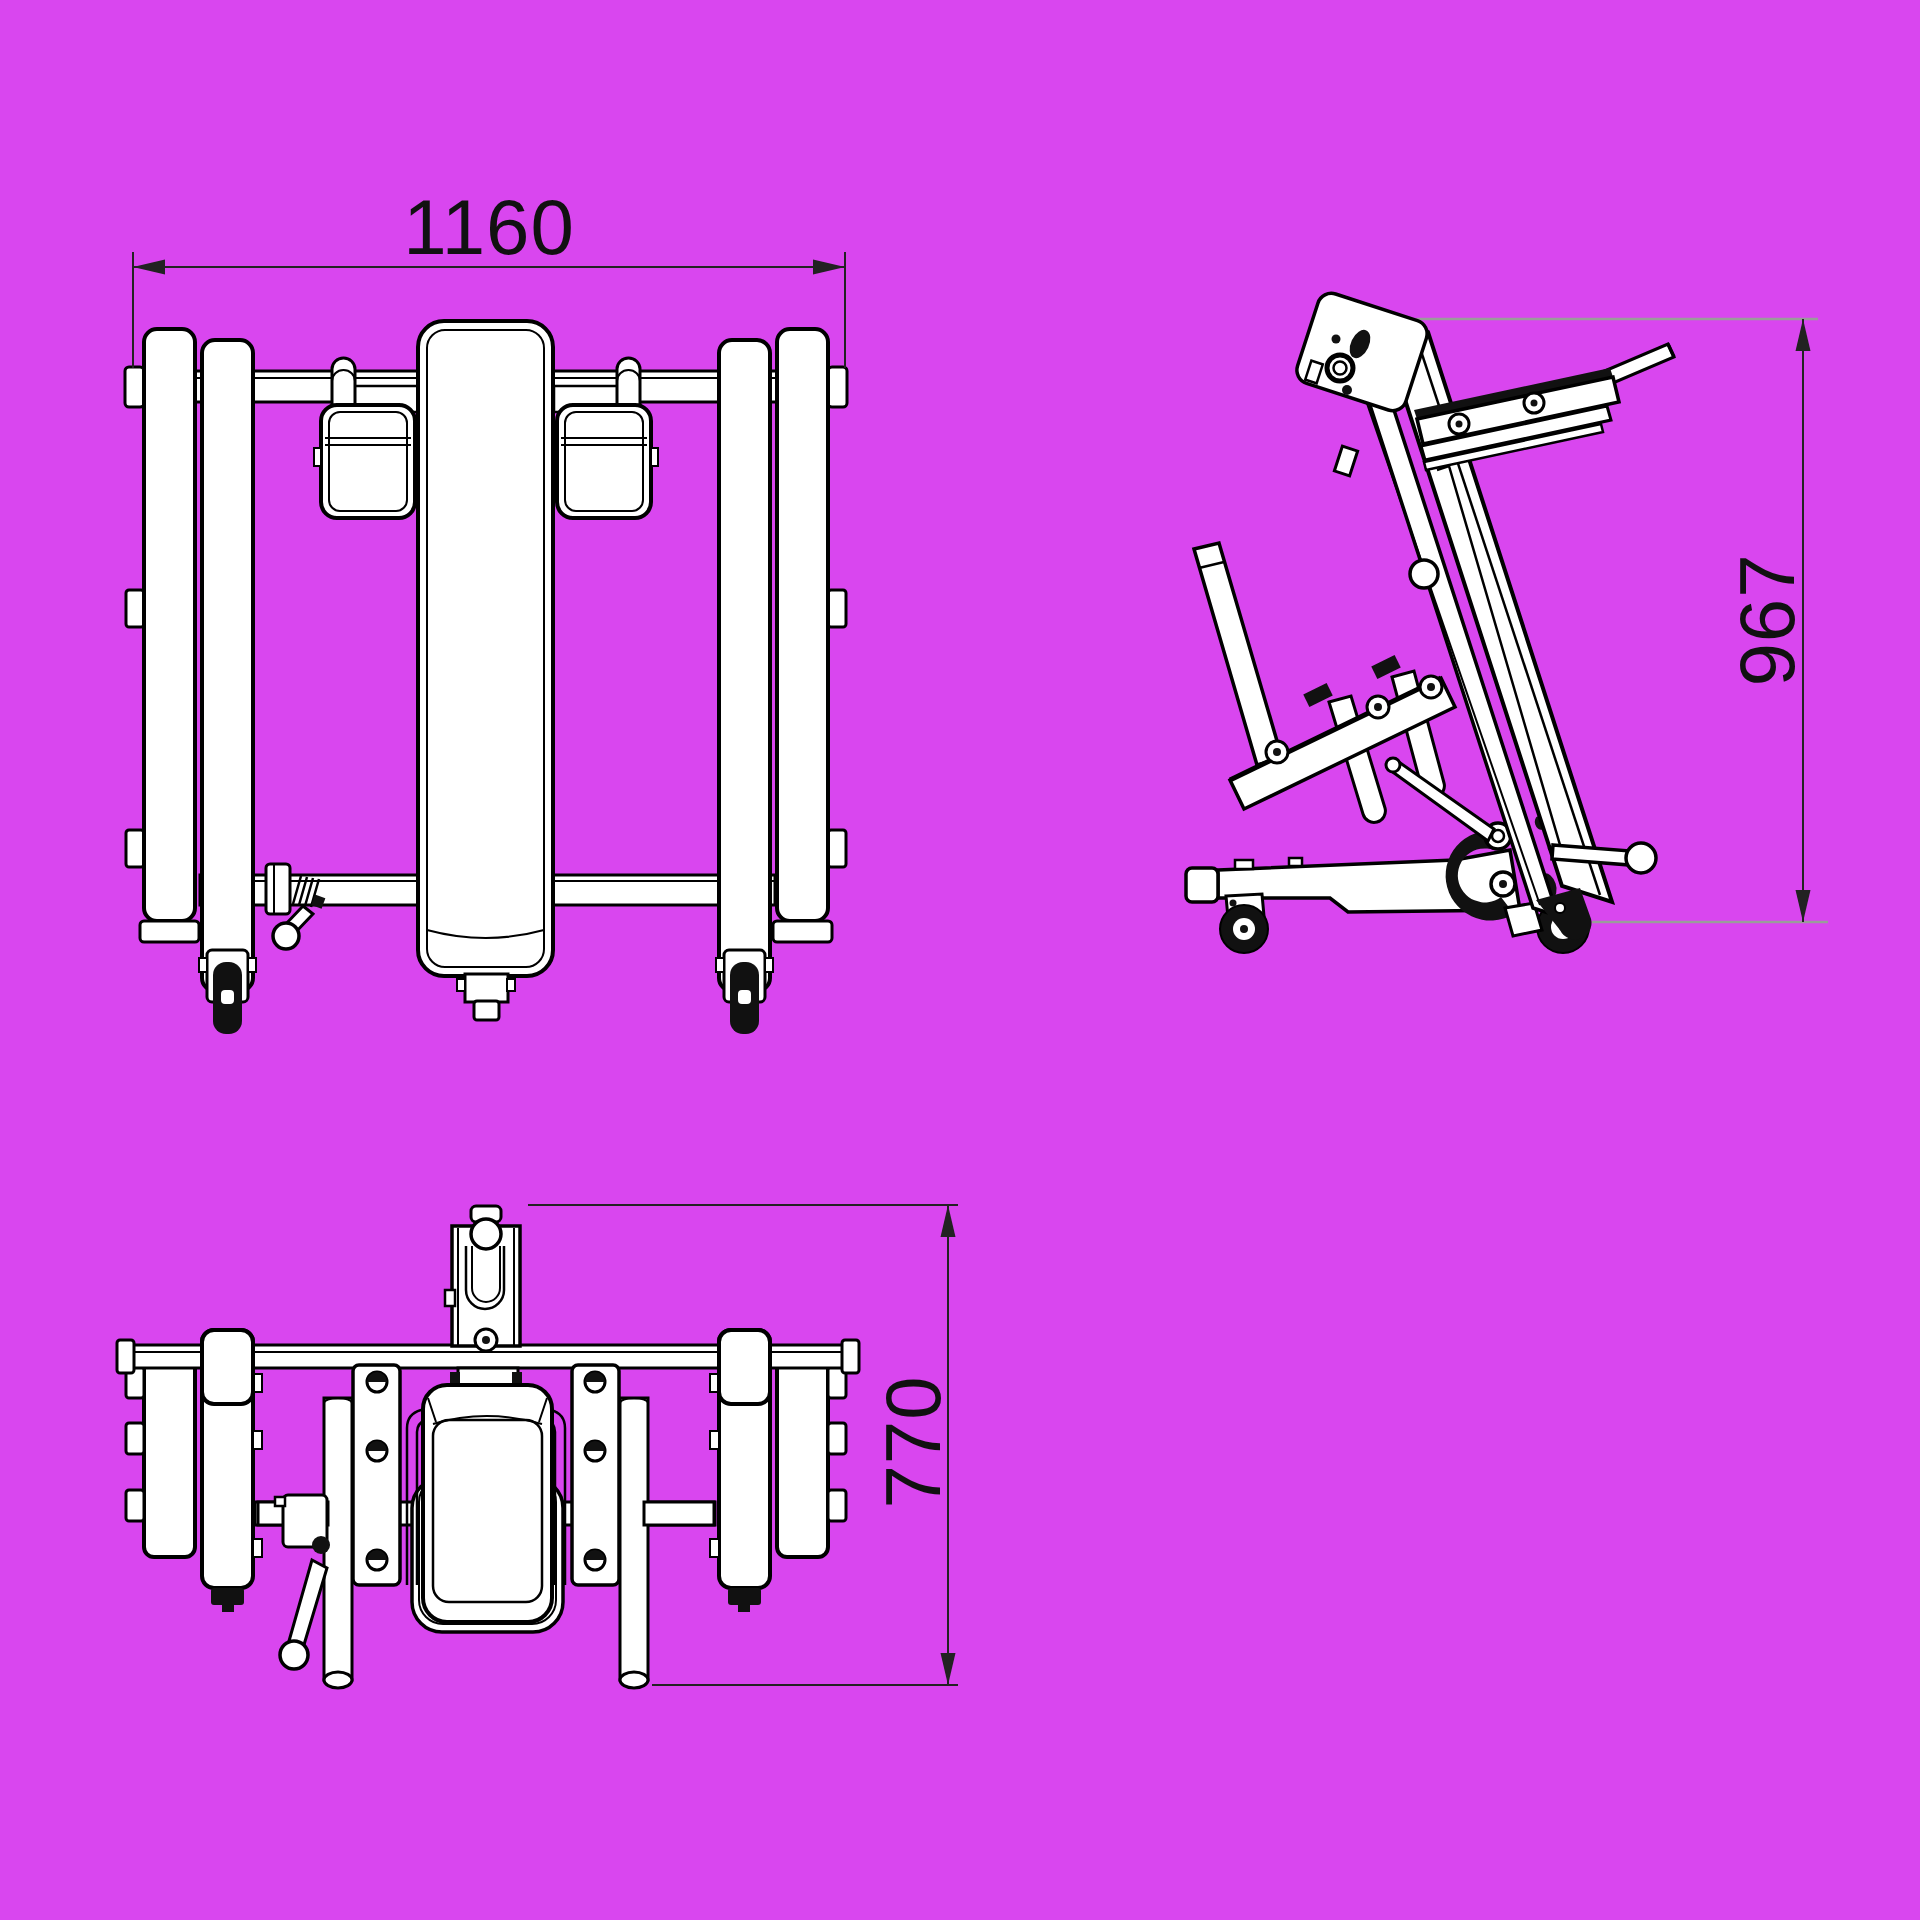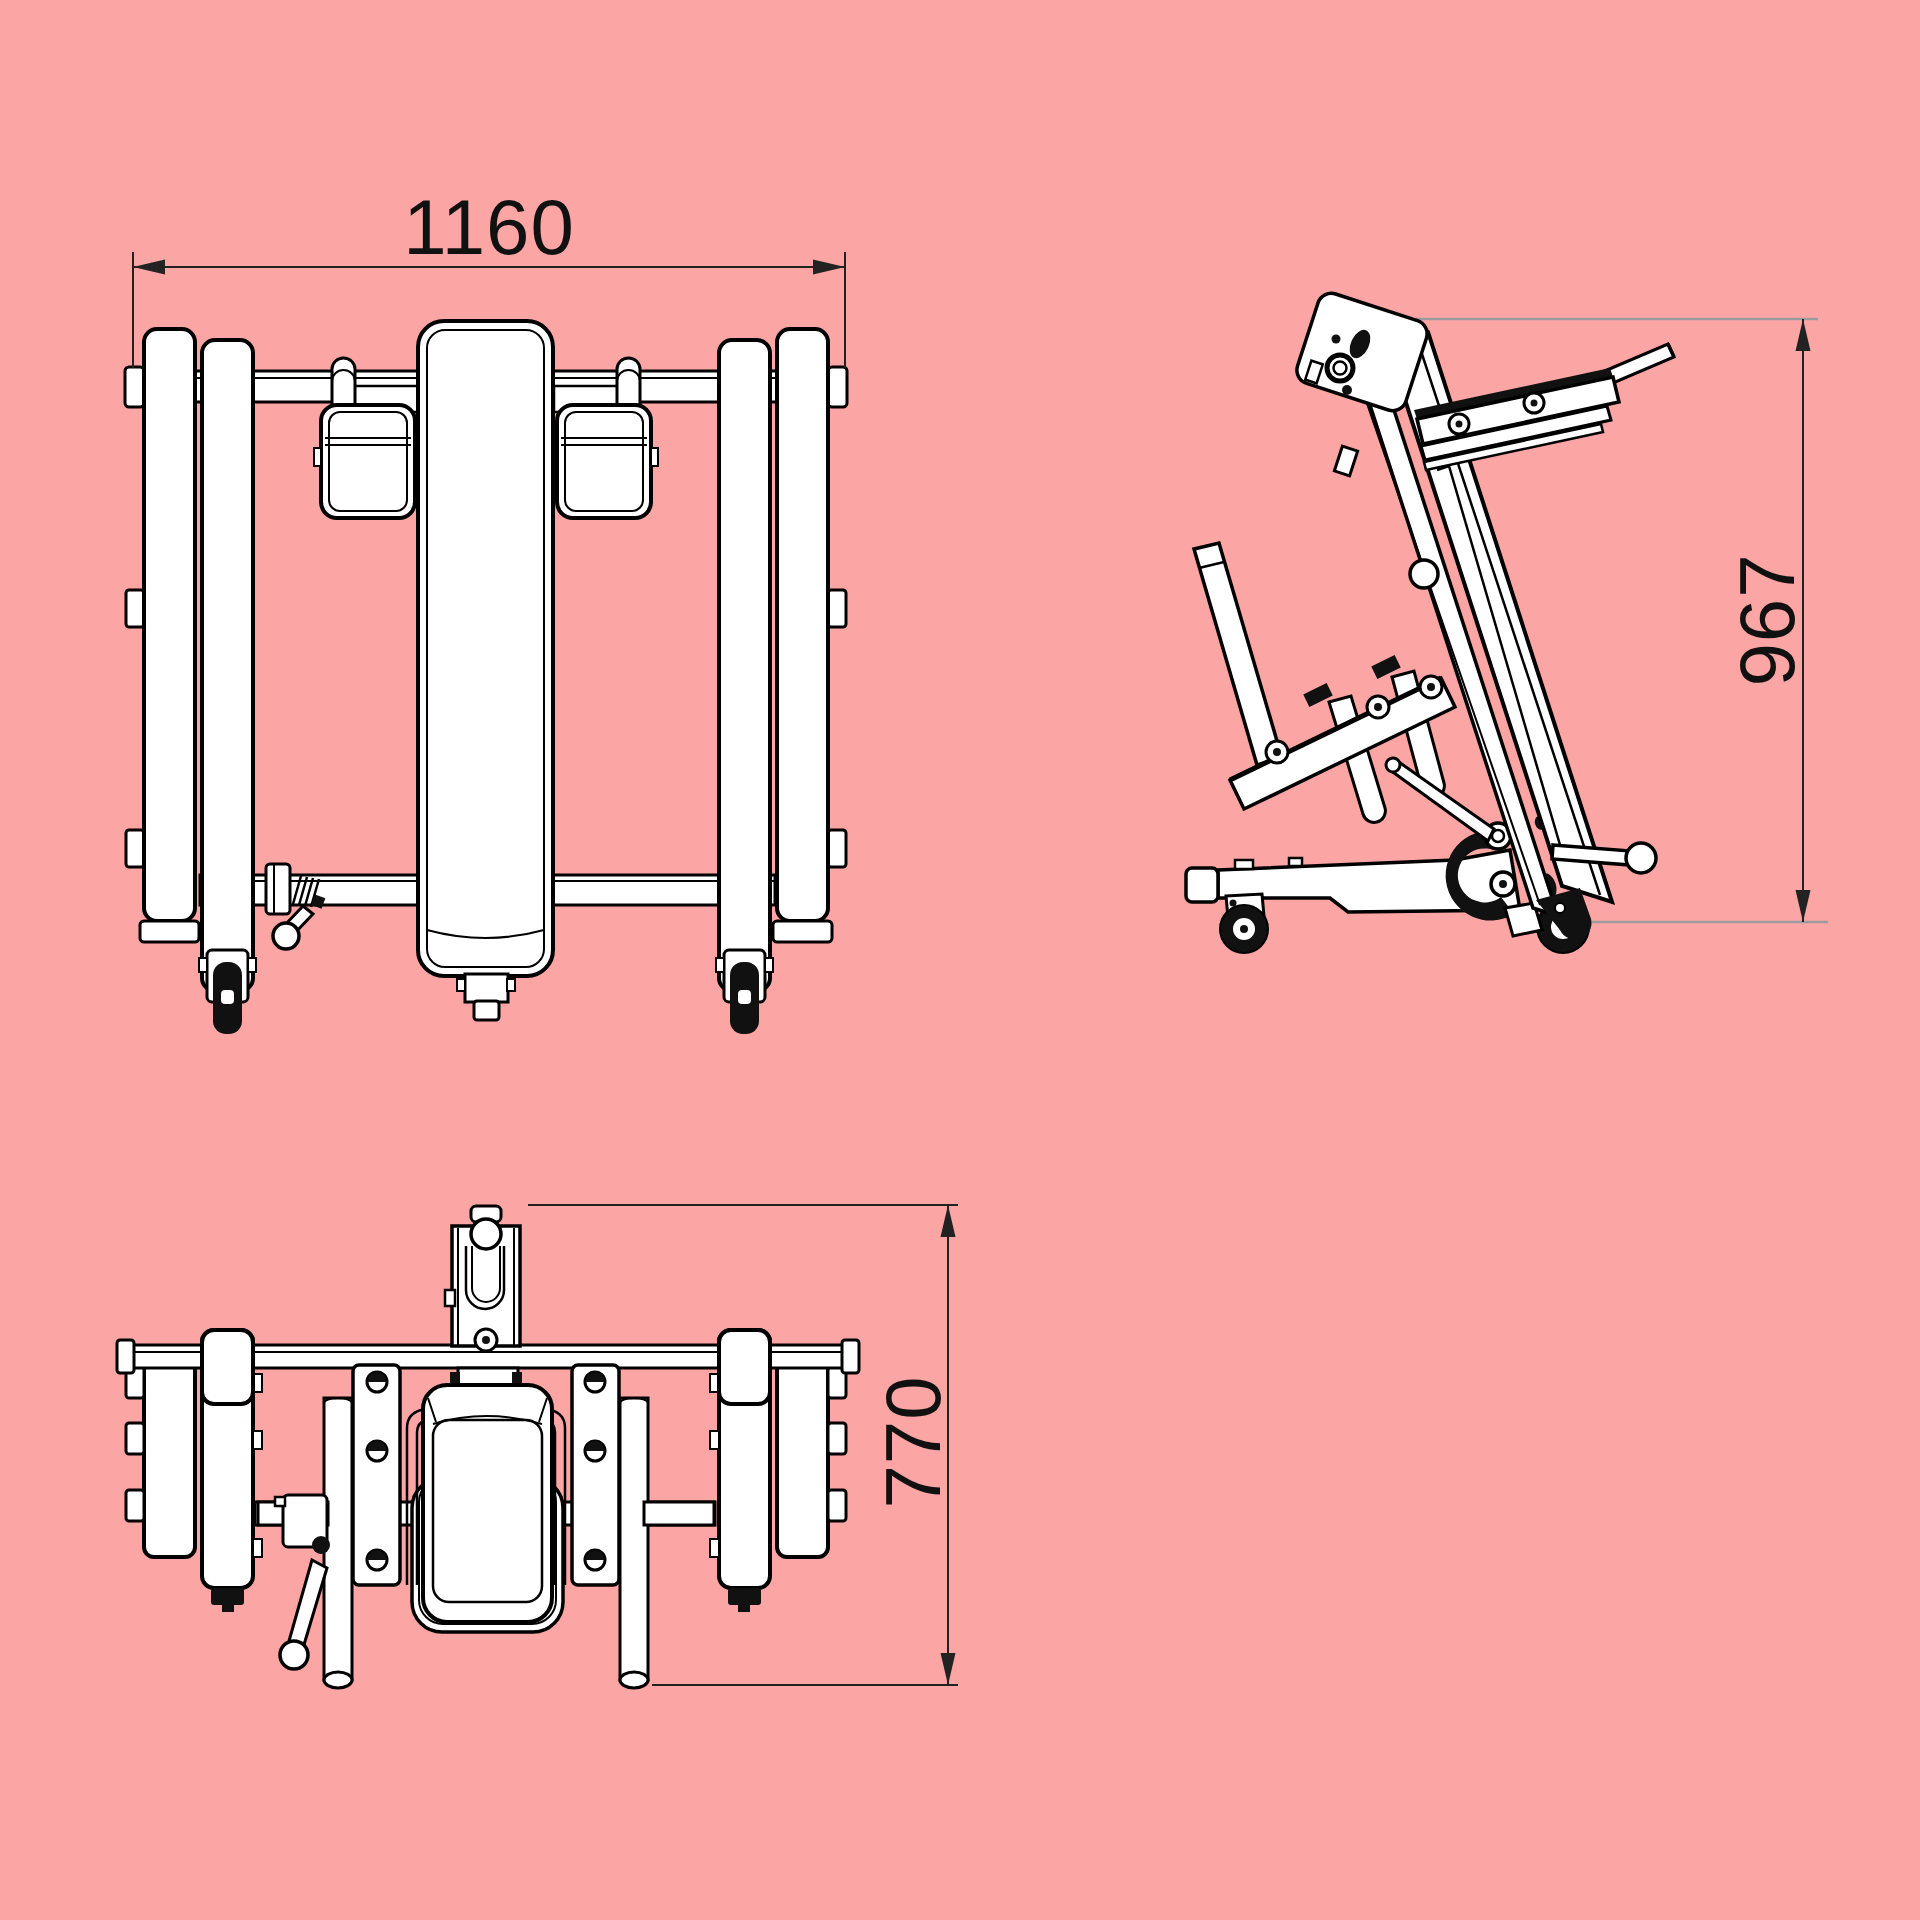--- a/index.html
+++ b/index.html
@@ -1,16 +1,16 @@
 <!DOCTYPE html>
 <html><head>
 <meta charset="utf-8">
 <style>
   html,body{margin:0;padding:0;background:#fff;}
-  #stage{position:relative;width:1920px;height:1920px;background:#fca5a5;overflow:hidden;}
+  #stage{position:relative;width:1920px;height:1920px;background:#d946ef;overflow:hidden;}
   svg{display:block;}
   text.dim{font-family:"Liberation Sans", sans-serif;font-size:78px;fill:#111;letter-spacing:1px;}
   .ln{stroke:#000;fill:none;}
   .wh{fill:#fff;stroke:#000;}
   .bk{fill:#111;stroke:none;}
   .dimln{stroke:#222;stroke-width:2;fill:none;}
   .refln{stroke:#9b9b9b;stroke-width:2.5;fill:none;}
   .arrow{fill:#222;stroke:none;}
 </style>
 </head>

